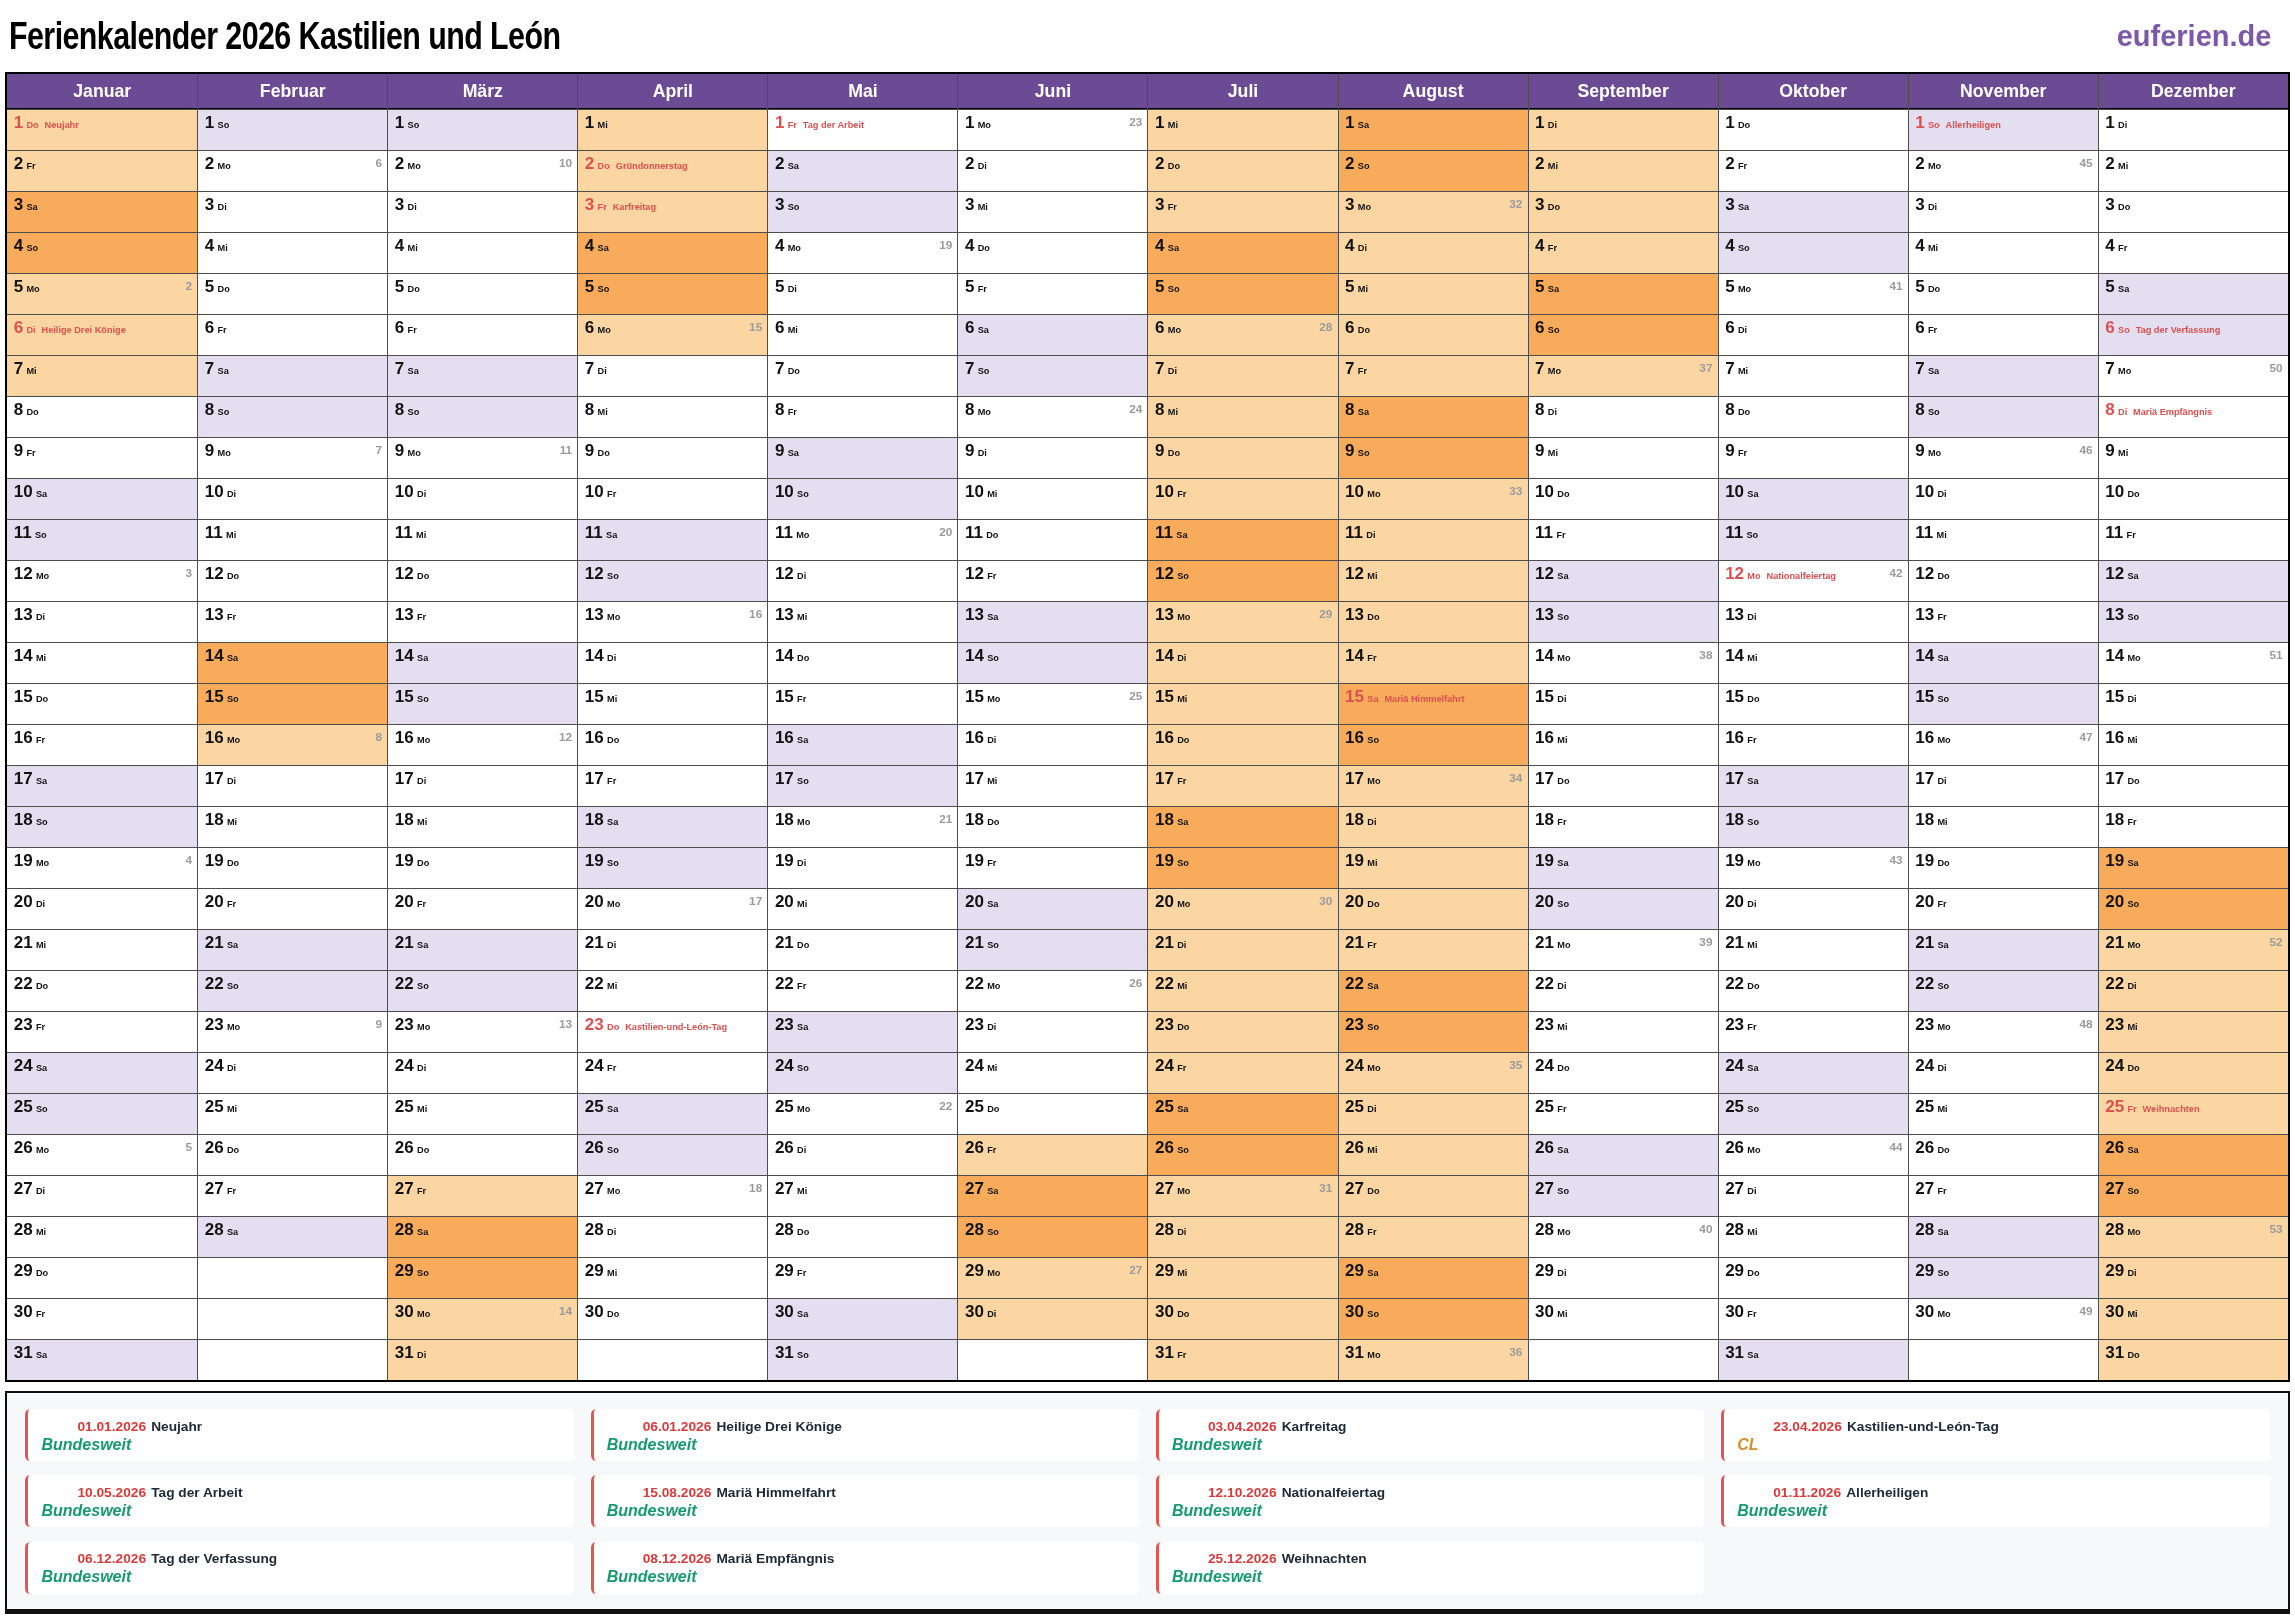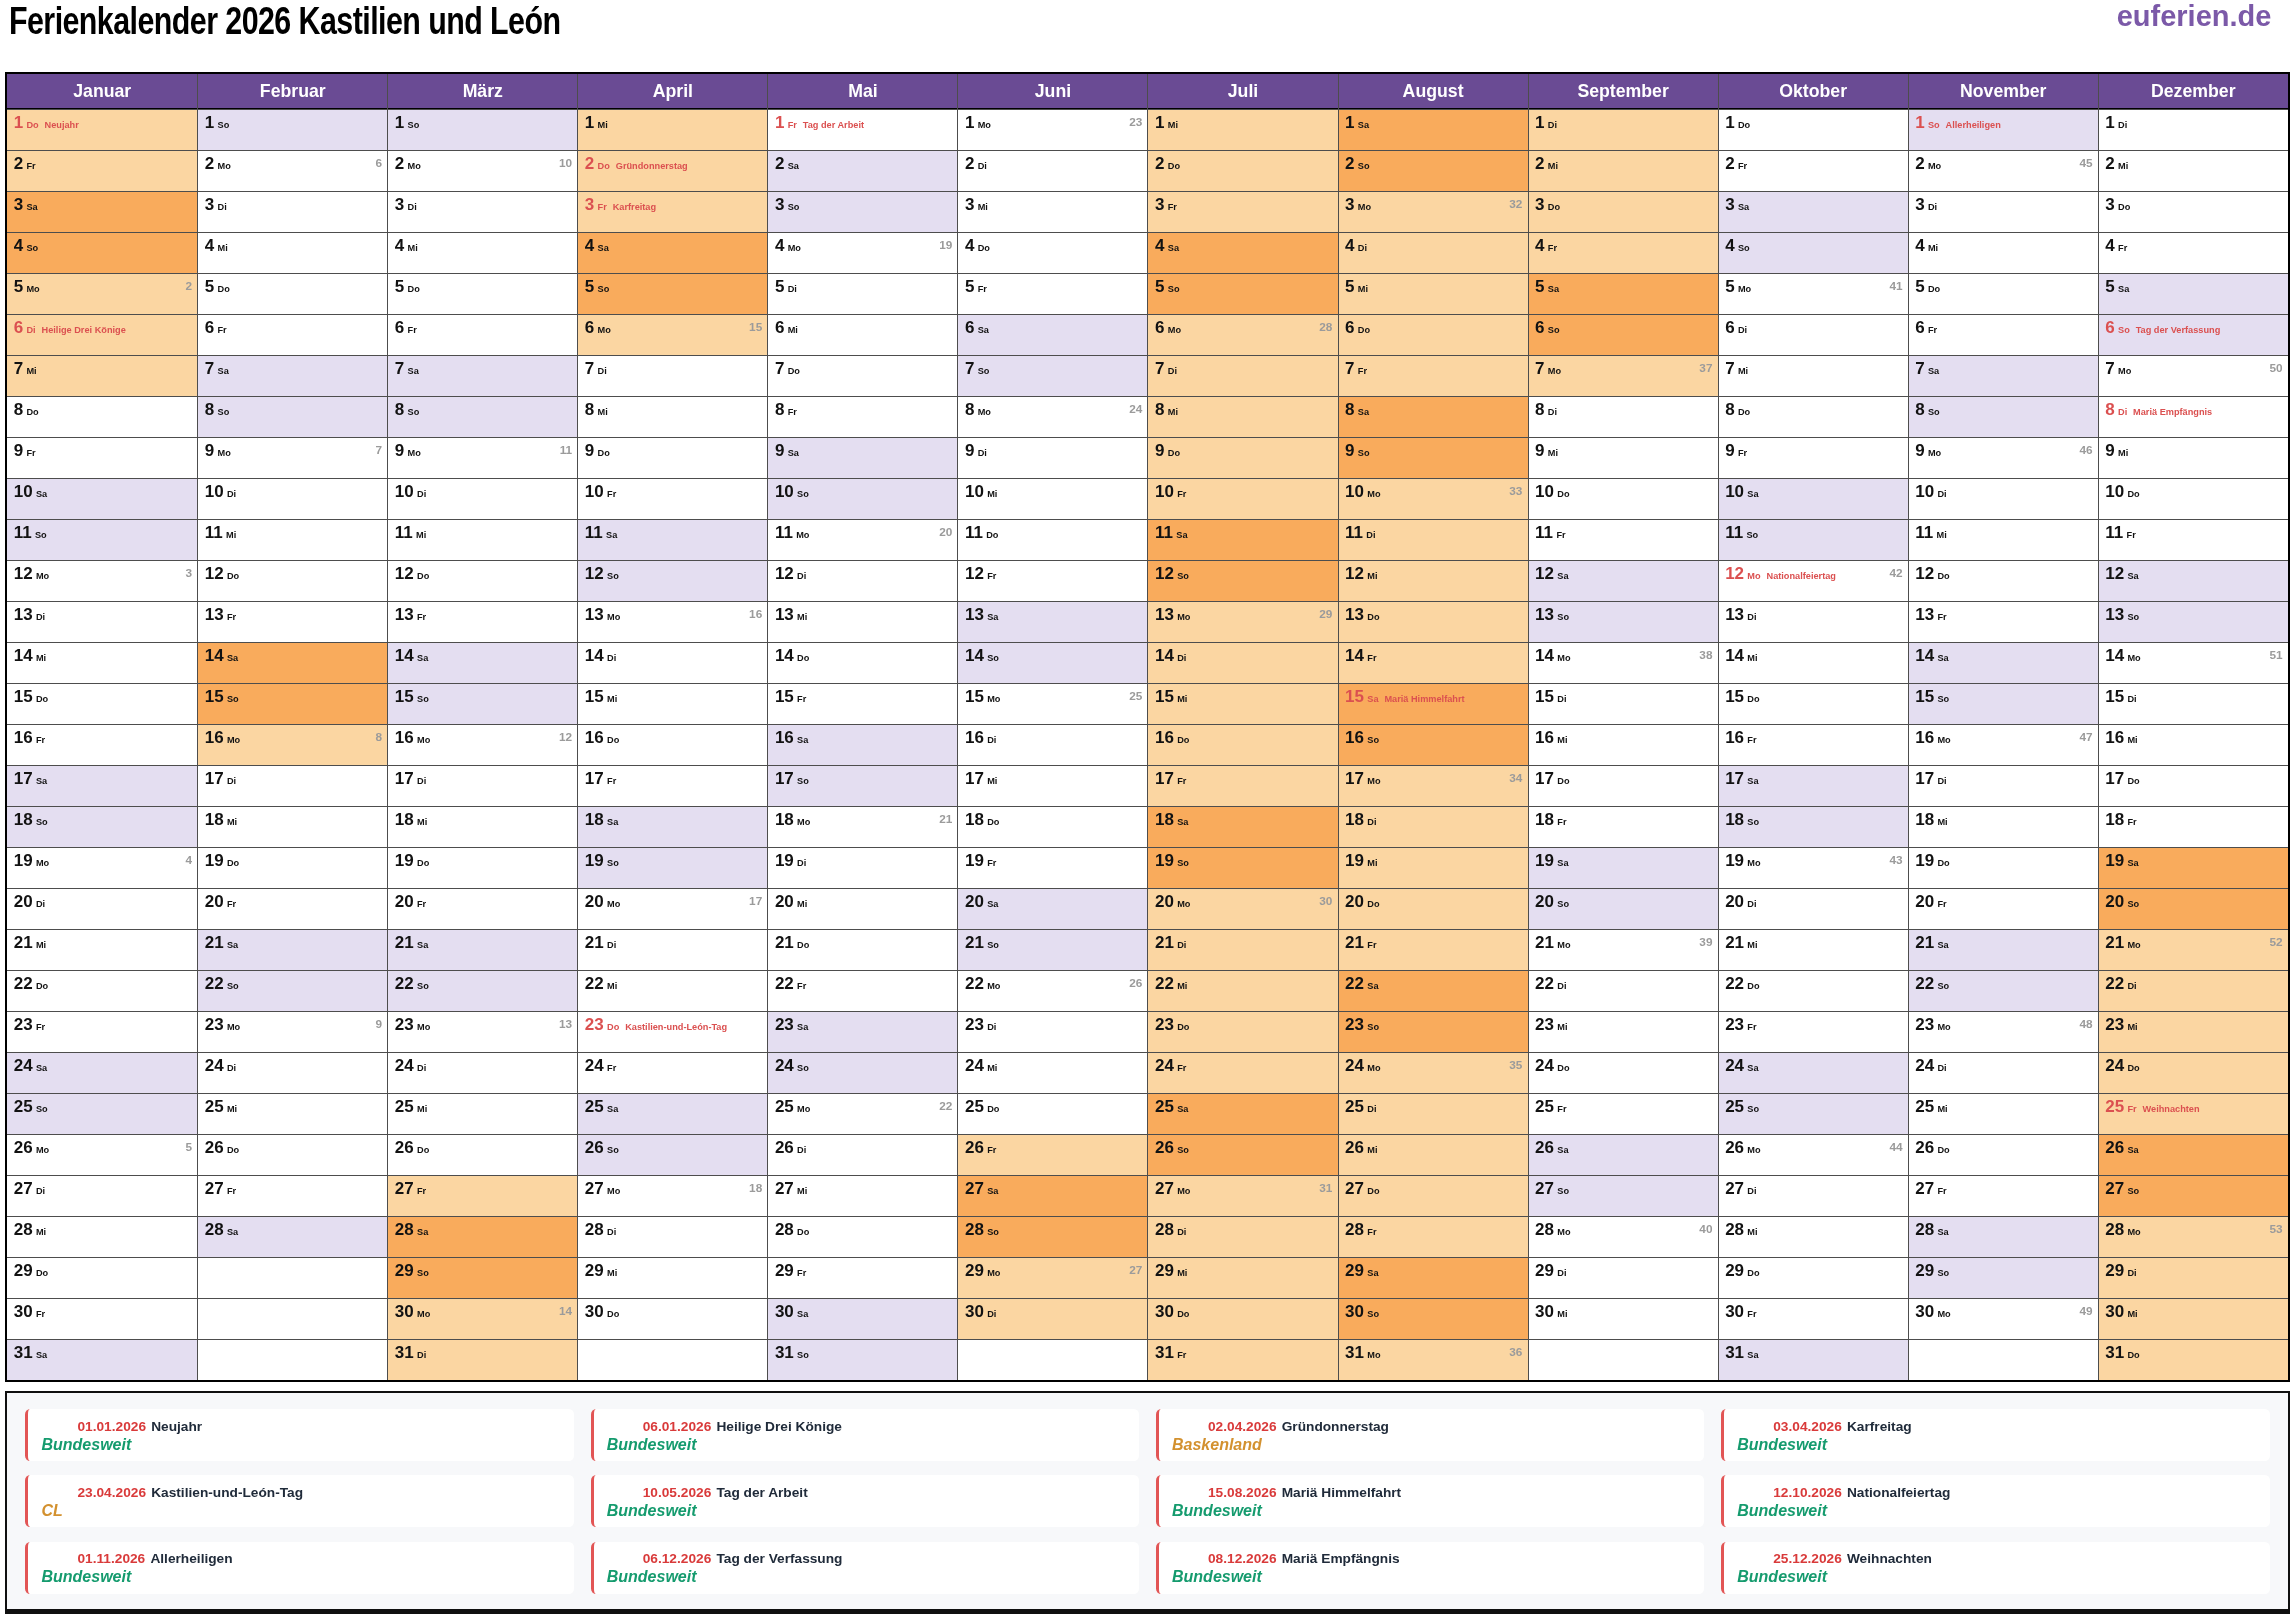--- a/index.html
+++ b/index.html
@@ -1,19 +1,19 @@
 <!DOCTYPE html>
 <html style="font-size:10.5px"><head>
 <meta charset="utf-8">
 <style>
   html,body{margin:0;padding:0;background:#fff;font-family:"Liberation Sans",sans-serif;}
   .page{width:2295px;height:1623px;background:#fff;position:relative;overflow:hidden;}
 
   
-  .topbar{height:72px;display:flex;align-items:flex-start;justify-content:space-between;padding:0 23.6px 0 9.2px;box-sizing:border-box;}
+  .topbar{height:72px;display:flex;align-items:center;justify-content:space-between;padding:0 23.6px 0 9.2px;box-sizing:border-box;}
   .title{font-size:38px;font-weight:bold;color:#000;margin:0;letter-spacing:-0.7px;transform:scaleX(0.8);transform-origin:left center;white-space:nowrap;}
   .logo{font-size:29px;font-weight:bold;color:#7b59a8;text-decoration:none;}
 
   
   .cal{margin:0 5.2px;border:2.6px solid #000;display:grid;grid-template-columns:repeat(12,1fr);background:#fff;}
   .month{display:flex;flex-direction:column;}
   .month + .month{border-left:0.7px solid #4d4d4d;}
   .mh{height:34px;line-height:34px;background:#6a4b94;color:#fff;font-size:17.7px;font-weight:bold;text-align:center;border-bottom:1.3px solid #000;}
   .cell{height:41px;box-sizing:border-box;border-top:0.7px solid #4d4d4d;position:relative;padding:3.3px 5.2px 0 6.5px;background:#fff;}
   .cell:first-of-type{border-top:none;}
@@ -451,21 +451,20 @@
         <div class="cell vac"><span class="d">28</span><span class="dow">Mo</span><span class="wk">53</span></div>
         <div class="cell vac"><span class="d">29</span><span class="dow">Di</span></div>
         <div class="cell vac"><span class="d">30</span><span class="dow">Mi</span></div>
         <div class="cell vac"><span class="d">31</span><span class="dow">Do</span></div>
       </div>
     </div>
 
   <div class="legend">
       <div class="lcard"><span class="ldate">01.01.2026</span><span class="lname">Neujahr</span><span class="lregion green">Bundesweit</span></div>
       <div class="lcard"><span class="ldate">06.01.2026</span><span class="lname">Heilige Drei Könige</span><span class="lregion green">Bundesweit</span></div>
-      <div class="lcard"><span class="ldate">02.04.2026</span><span class="lname">Gründonnerstag</span><span class="lregion orange">Baskenland</span></div>
       <div class="lcard"><span class="ldate">03.04.2026</span><span class="lname">Karfreitag</span><span class="lregion green">Bundesweit</span></div>
       <div class="lcard"><span class="ldate">23.04.2026</span><span class="lname">Kastilien-und-León-Tag</span><span class="lregion orange">CL</span></div>
       <div class="lcard"><span class="ldate">10.05.2026</span><span class="lname">Tag der Arbeit</span><span class="lregion green">Bundesweit</span></div>
       <div class="lcard"><span class="ldate">15.08.2026</span><span class="lname">Mariä Himmelfahrt</span><span class="lregion green">Bundesweit</span></div>
       <div class="lcard"><span class="ldate">12.10.2026</span><span class="lname">Nationalfeiertag</span><span class="lregion green">Bundesweit</span></div>
       <div class="lcard"><span class="ldate">01.11.2026</span><span class="lname">Allerheiligen</span><span class="lregion green">Bundesweit</span></div>
       <div class="lcard"><span class="ldate">06.12.2026</span><span class="lname">Tag der Verfassung</span><span class="lregion green">Bundesweit</span></div>
       <div class="lcard"><span class="ldate">08.12.2026</span><span class="lname">Mariä Empfängnis</span><span class="lregion green">Bundesweit</span></div>
       <div class="lcard"><span class="ldate">25.12.2026</span><span class="lname">Weihnachten</span><span class="lregion green">Bundesweit</span></div>
     </div>

